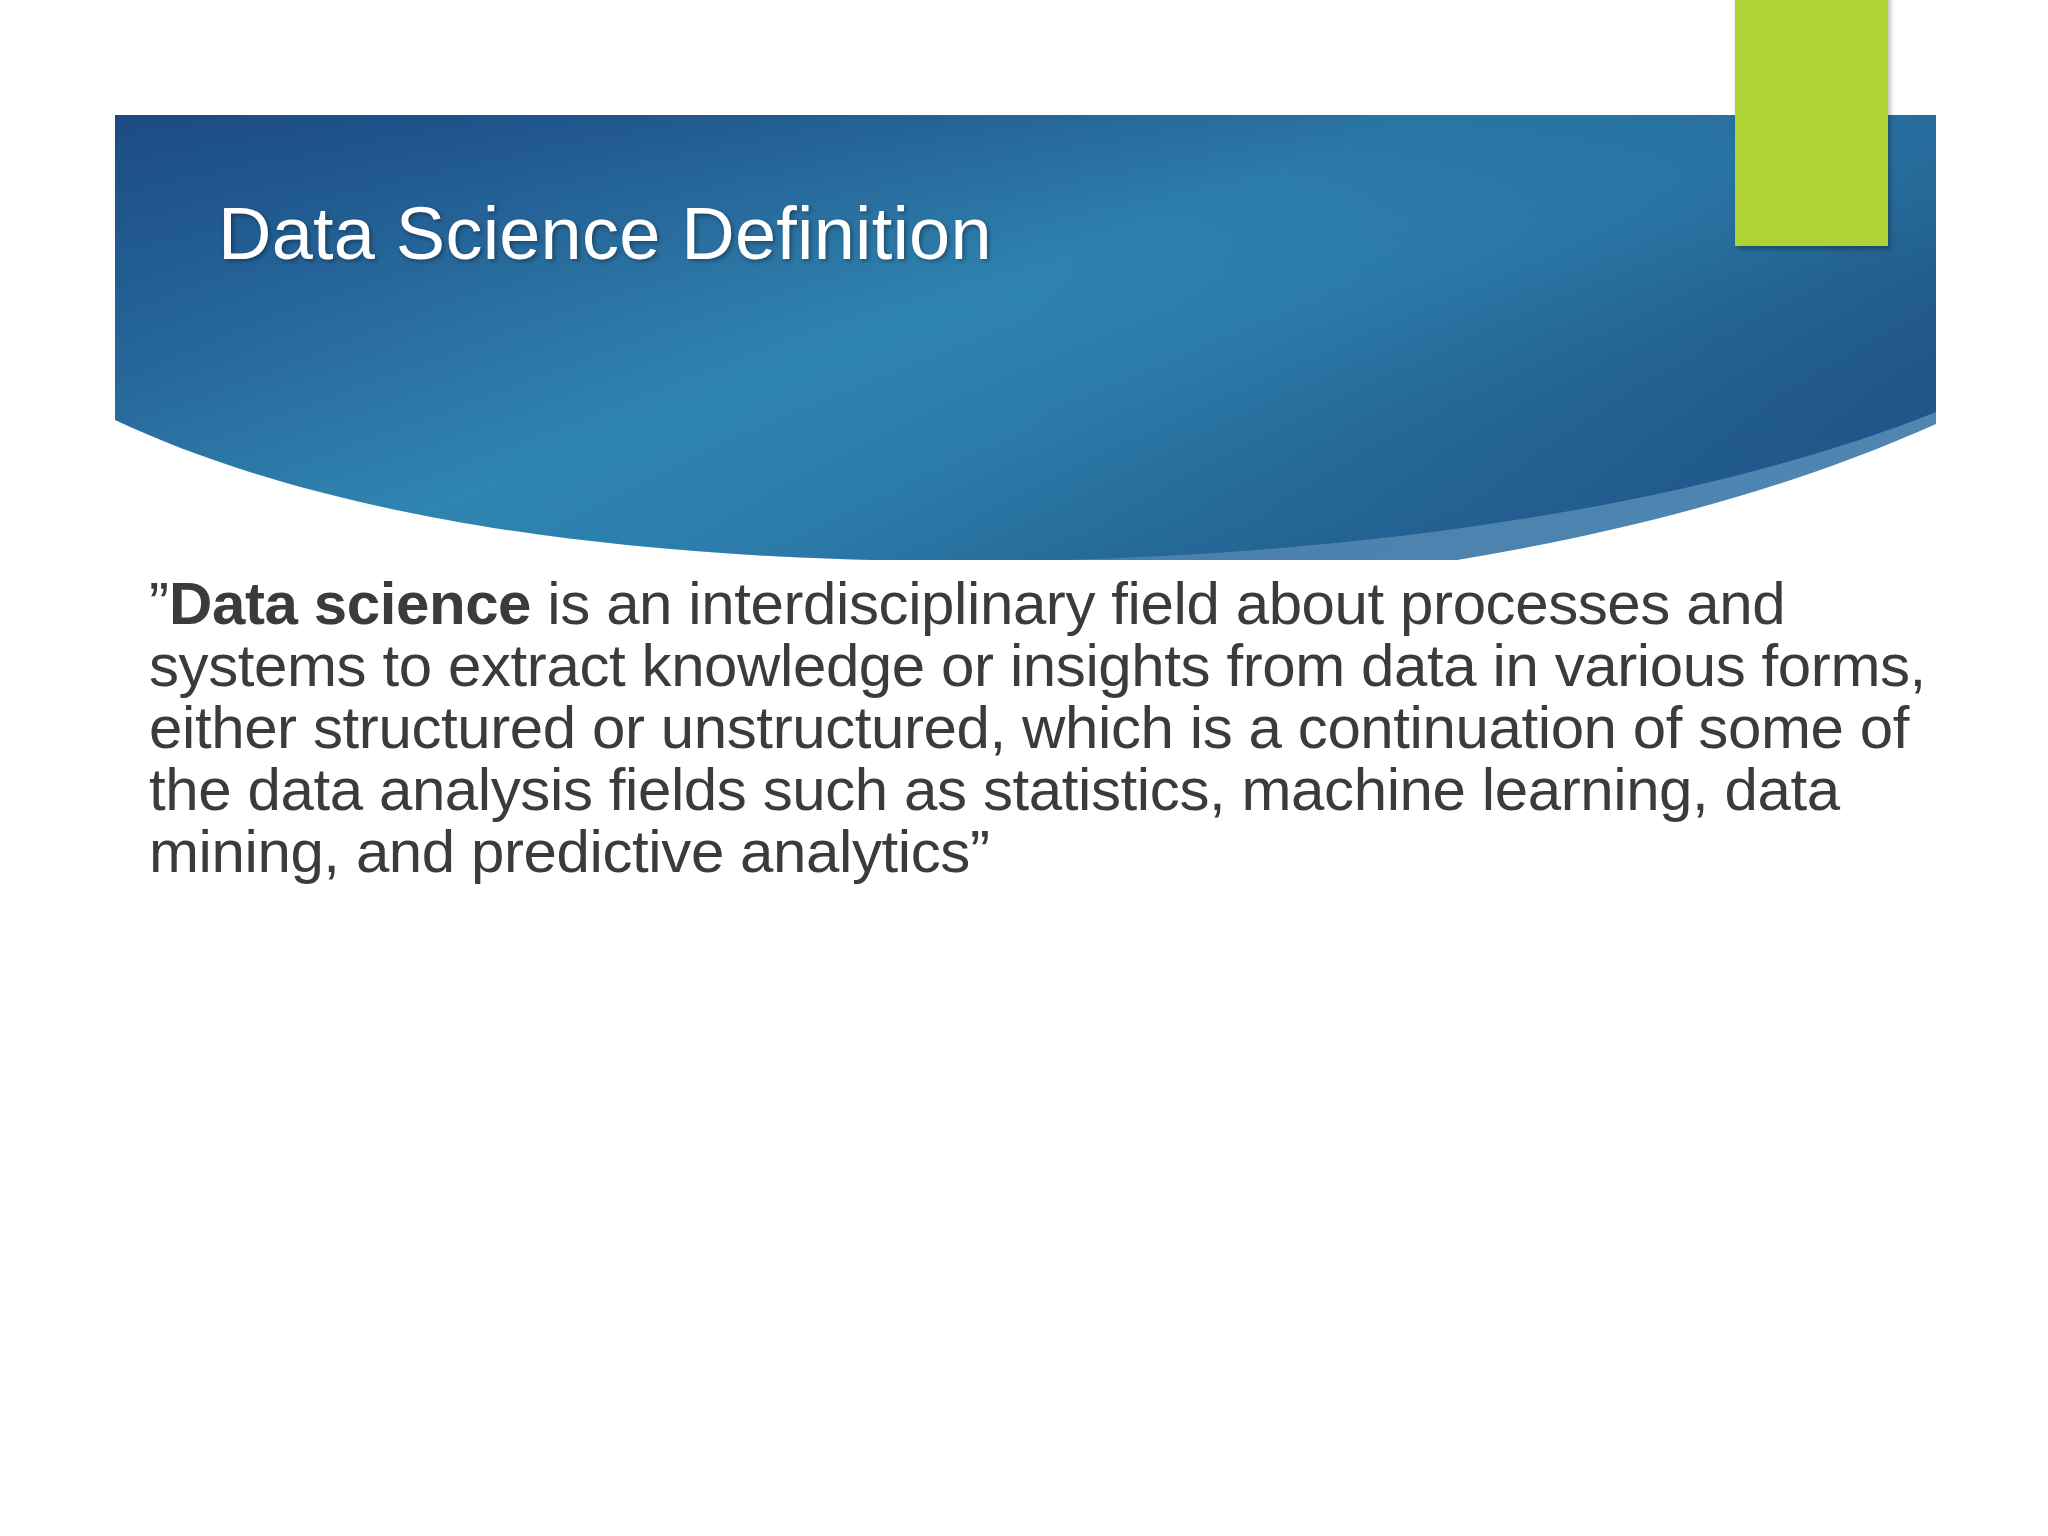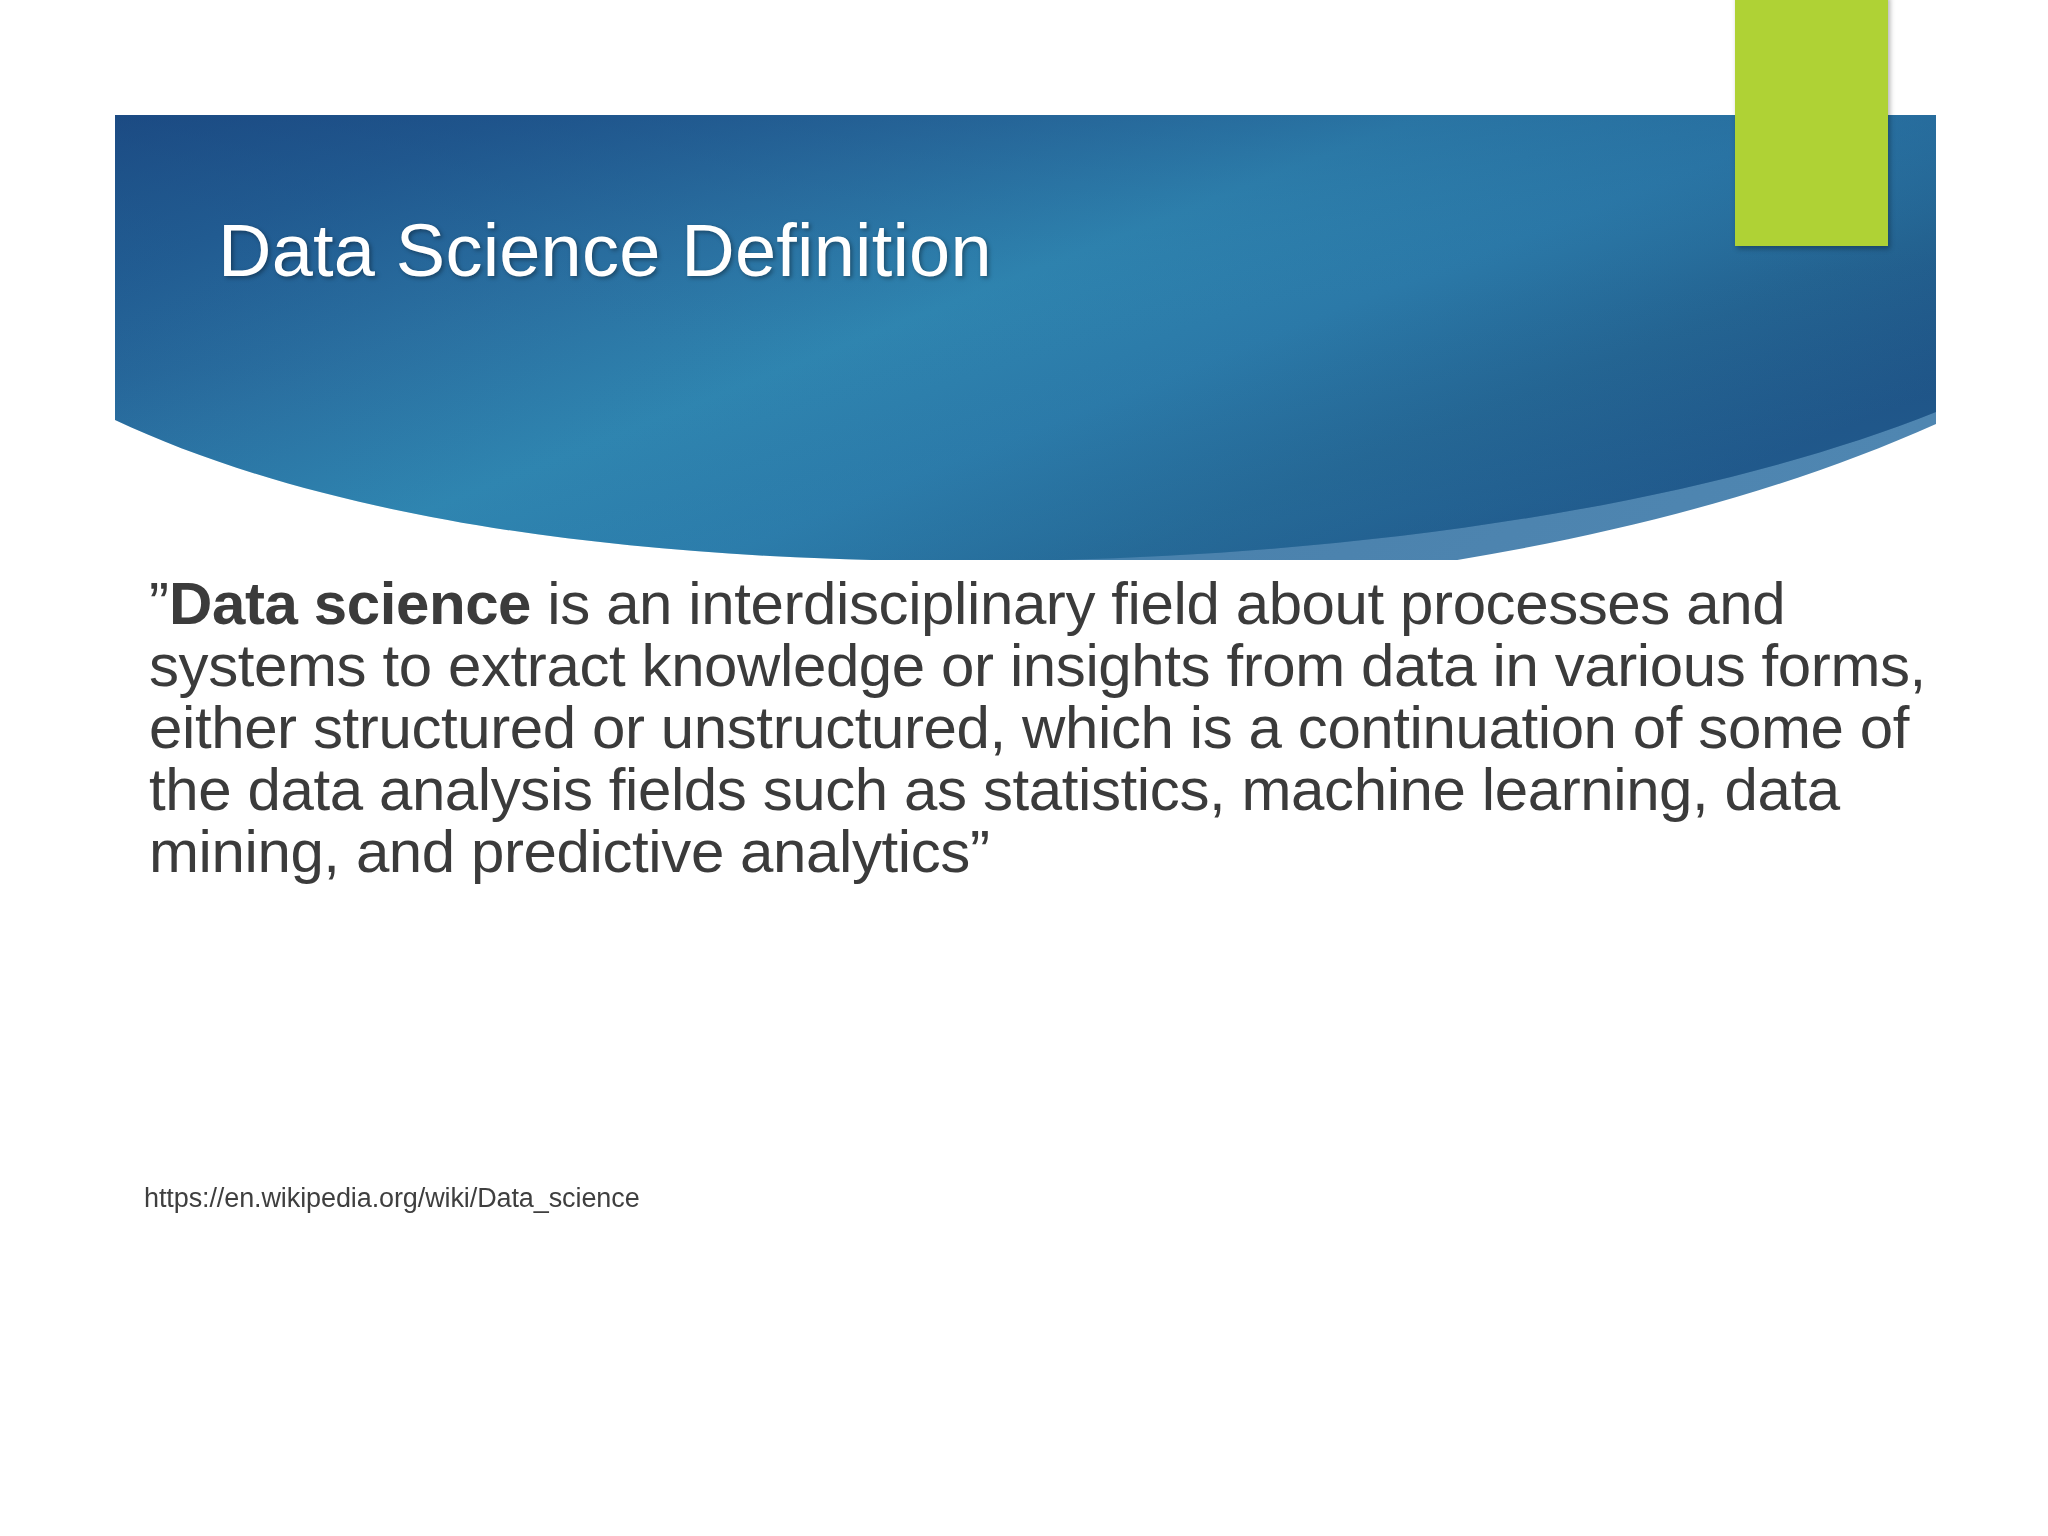--- a/index.html
+++ b/index.html
@@ -46,21 +46,21 @@
   #banner-svg {
     display: block;
     width: 2048px;
     height: 560px;
   }
 
   
   #title {
     position: absolute;
     left: 218px;
-    top: 212px;
+    top: 195px;
     z-index: 4;
     color: #ffffff;
     font-family: "Liberation Sans", sans-serif;
     font-size: 74px;
     font-weight: 300;
     letter-spacing: 0.2px;
     line-height: 1.05;
     white-space: nowrap;
     text-shadow: 2px 2px 4px rgba(0,0,0,0.35);
   }
@@ -156,15 +156,14 @@
   <div id="green-accent"></div>
 
   <div id="title">Data Science Definition</div>
 
   <div id="body-block">
     <div id="quote">
       <span class="qmark">”</span><span class="bold-lead">Data science</span><span> is an interdisciplinary field about processes and systems to extract knowledge or insights from data in various forms, either structured or unstructured, which is a continuation of some of the data analysis fields such as statistics, machine learning, data mining, and predictive analytics”</span>
     </div>
   </div>
 
-  <div id="source-url">https://en.wikipedia.org/wiki/Data_science</div>
 
 </div>
 
 </body></html>

